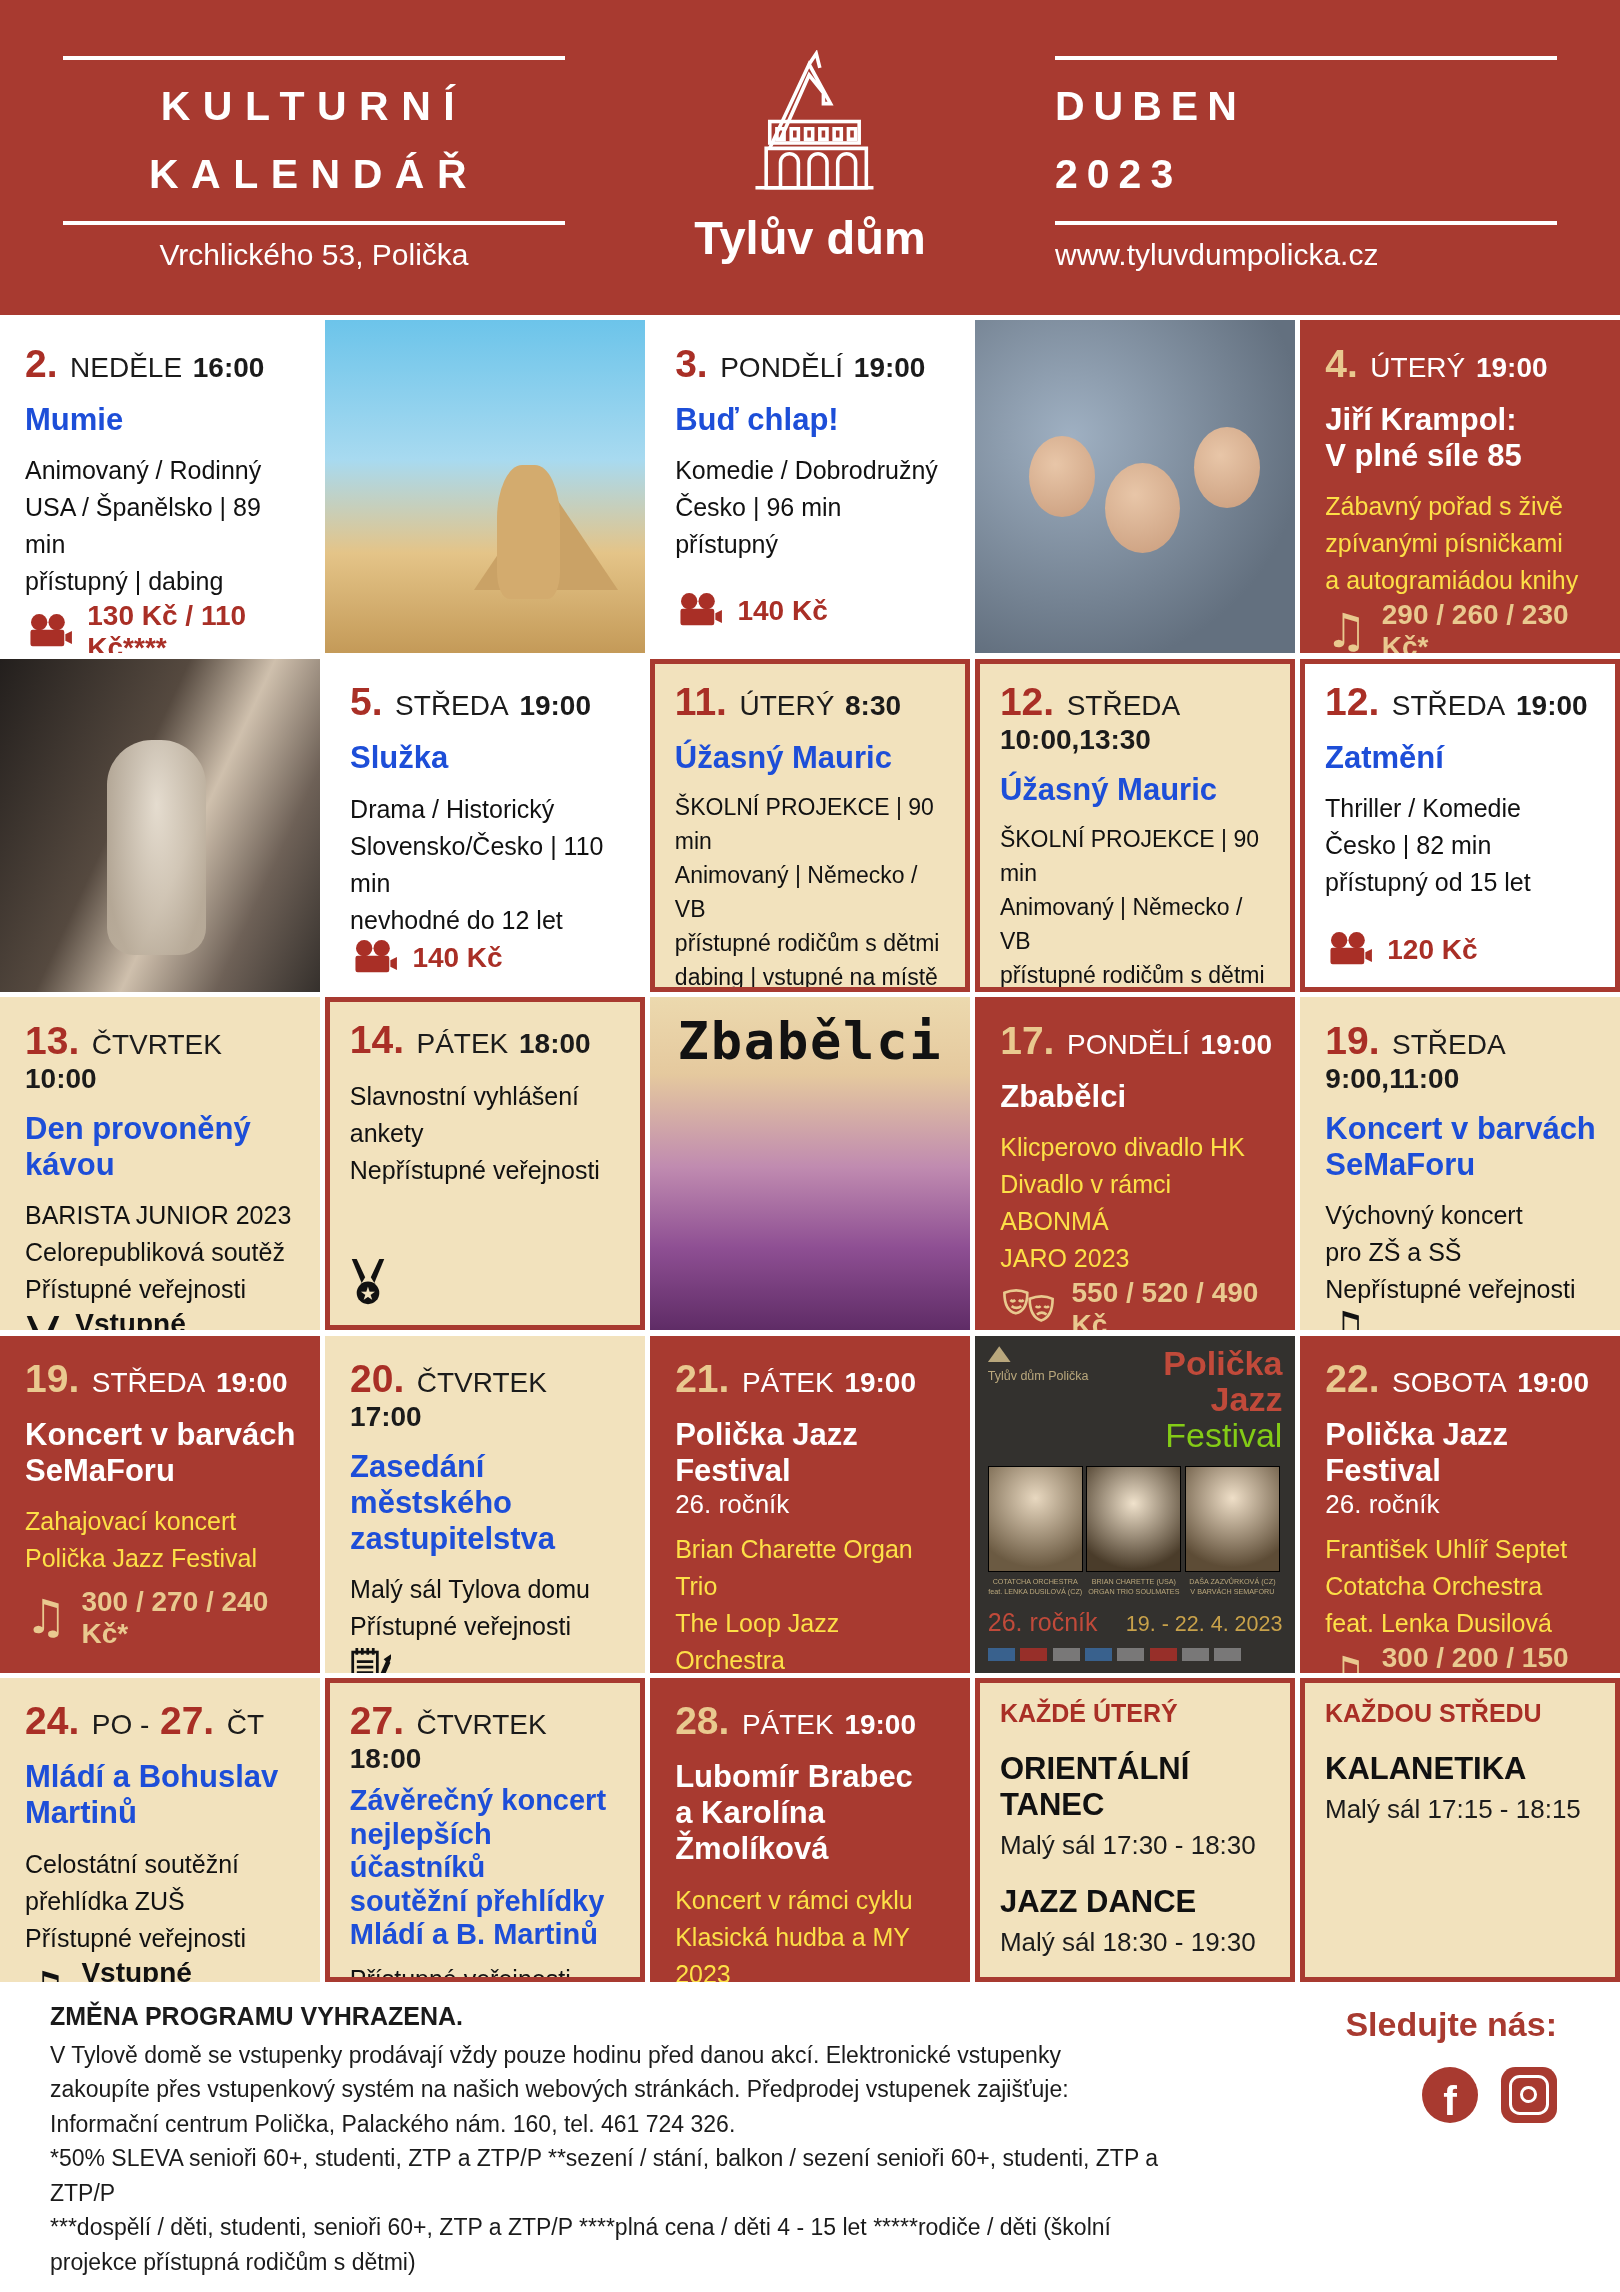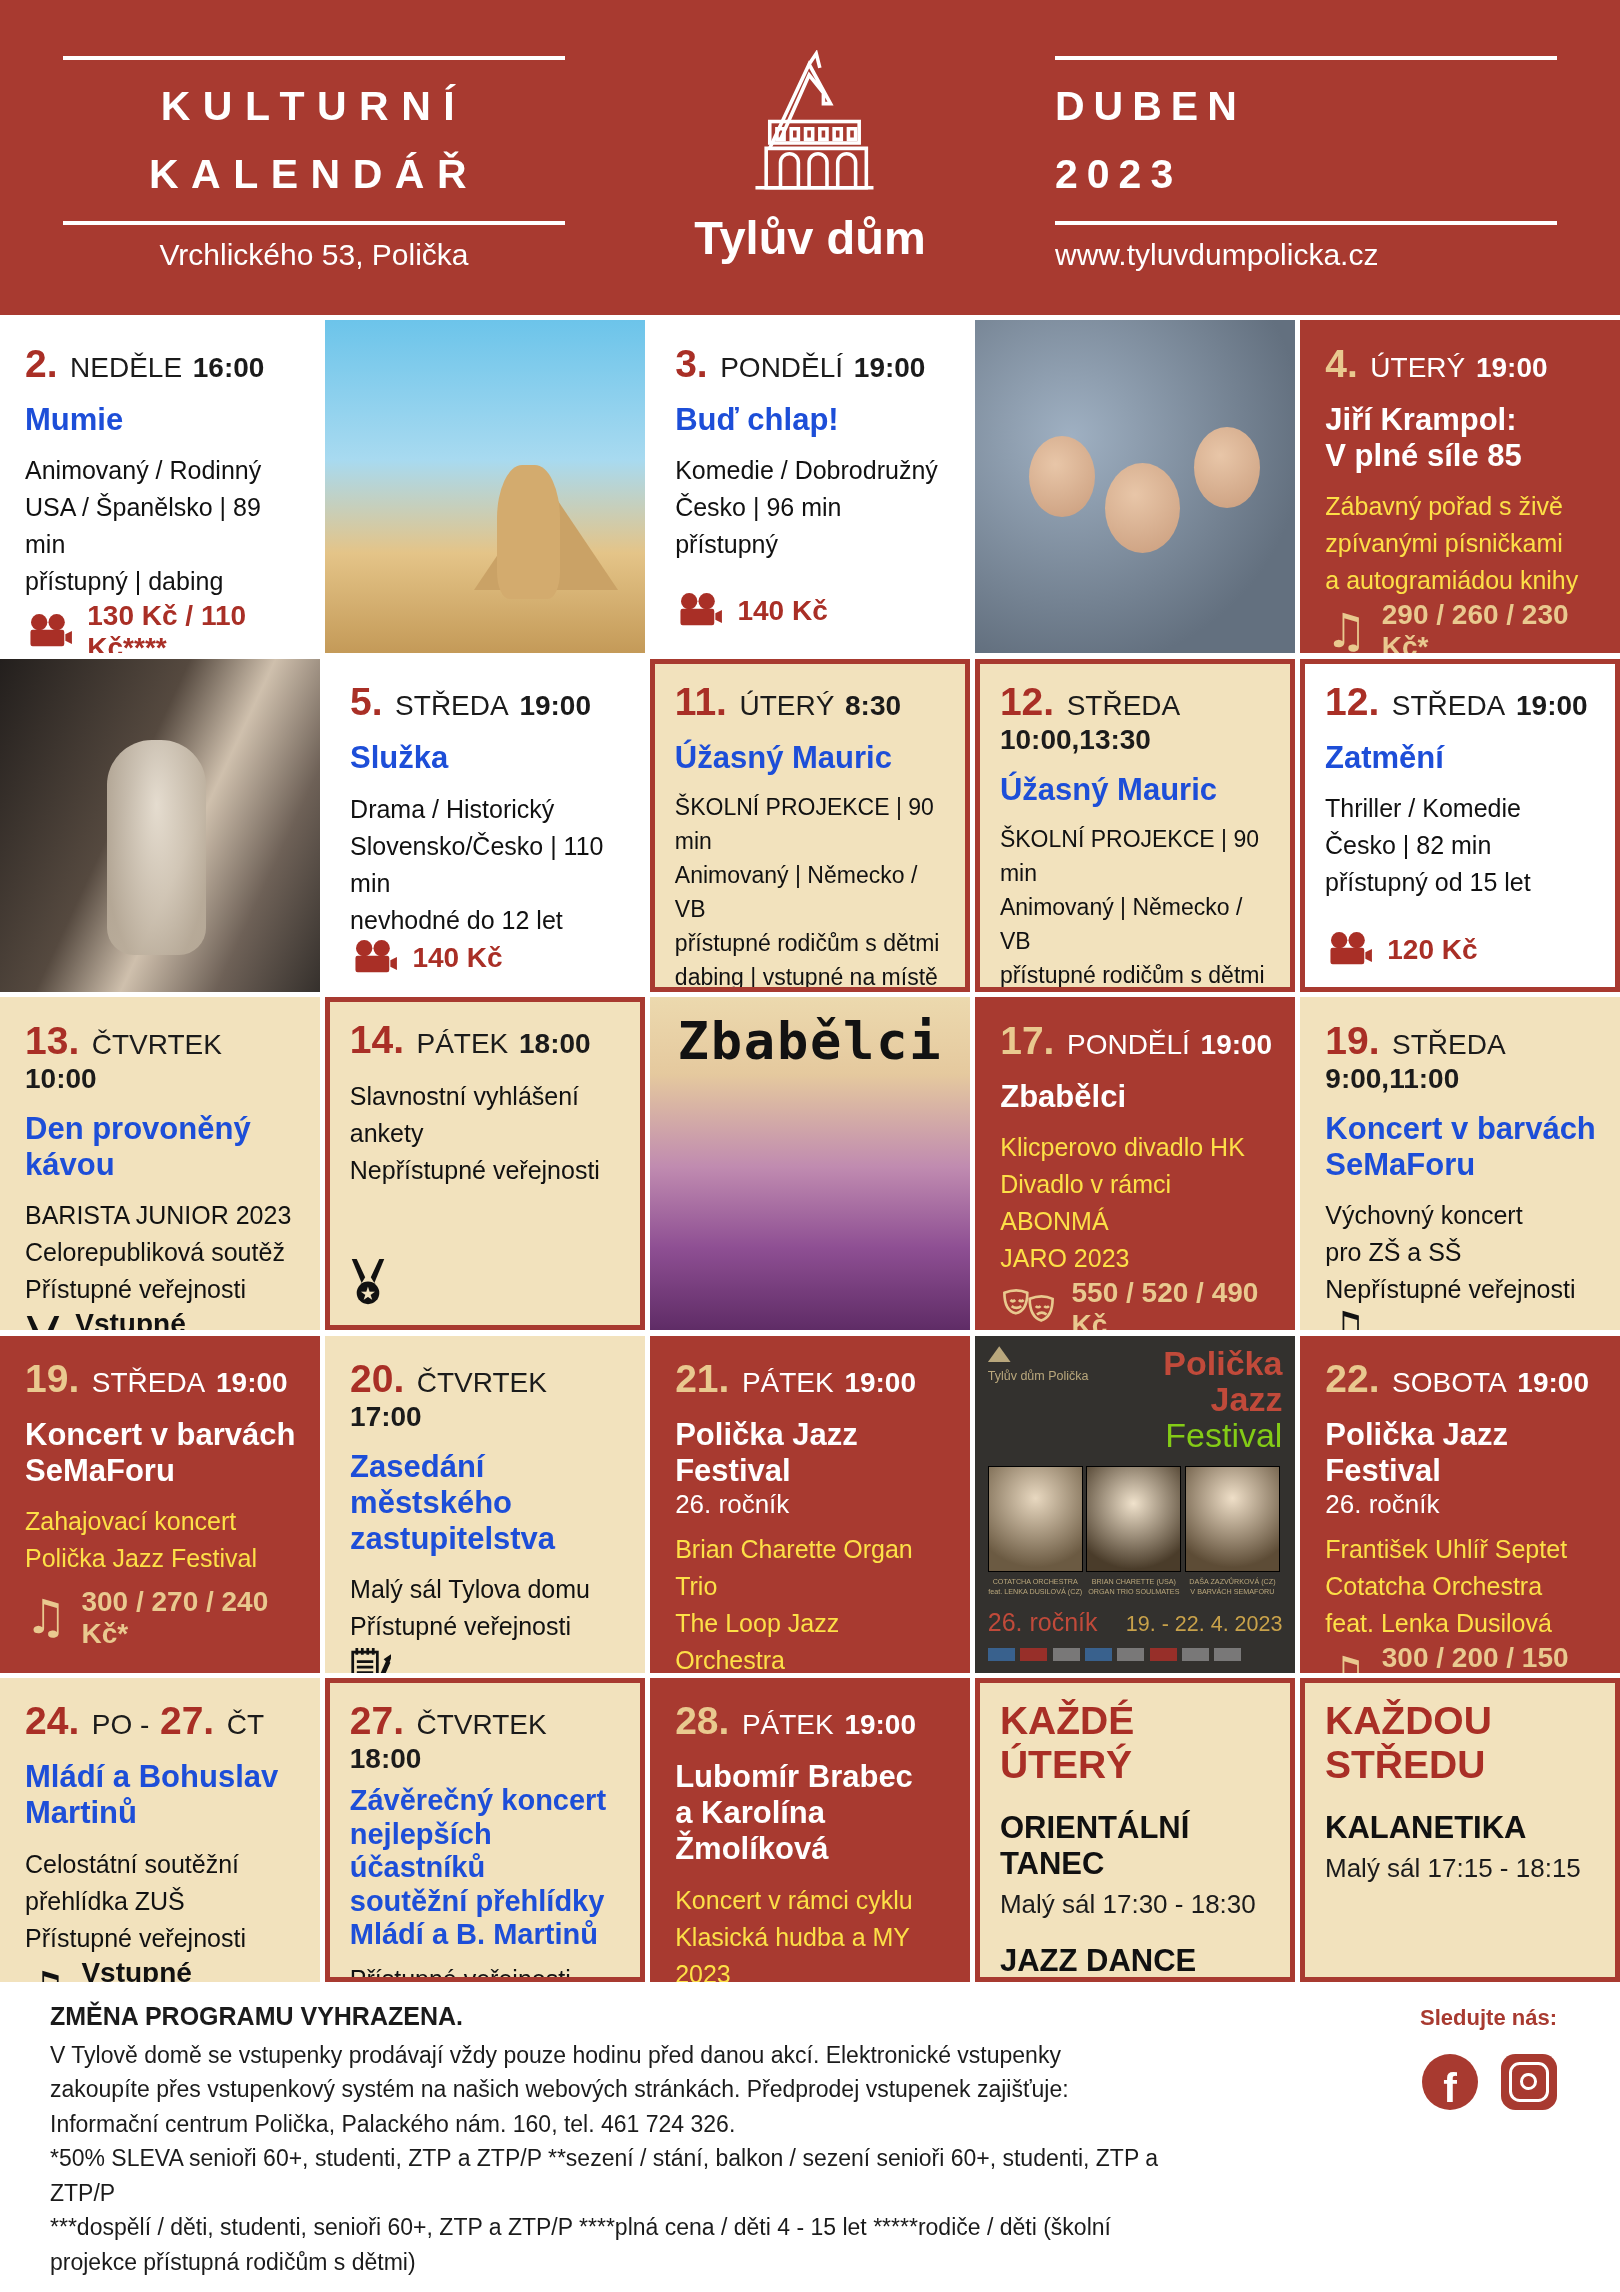--- a/index.html
+++ b/index.html
@@ -40,21 +40,21 @@
   .price.black { color:#111; }
   .red .price { color:#e9c98f; }
   .icon { flex:0 0 auto; display:inline-flex; align-items:flex-end; }
   .cam svg { width:48px; height:38px; }
   .note { font-size:47px; line-height:0.9; font-family:"DejaVu Sans",sans-serif; }
   .medal svg { width:36px; height:48px; }
   .masks svg { width:57px; height:41px; }
   .pad svg { width:41px; height:47px; }
 
   
-  .wk-head { color:#a92f26; font-weight:800; font-size:39px; margin-bottom:23px; }
+  .wk-head { color:#a92f26; font-weight:800; font-size:25px; margin-bottom:23px; }
   .wk-name { font-size:31px; font-weight:800; color:#111; margin-bottom:7.2px; }
   .wk-time { font-size:26px; margin-bottom:23px; }
 
   
   .imgcell { padding:0; }
   .img-mumie { background:linear-gradient(180deg,#6cc4ea 0%,#a8daf0 42%,#e4c488 70%,#c49a58 100%); position:relative; }
   .img-mumie .pyr { position:absolute; bottom:63px; right:27px; width:0; height:0; border-left:72px solid transparent; border-right:72px solid transparent; border-bottom:107px solid #caa266; }
   .img-mumie .sph { position:absolute; bottom:54px; right:85px; width:63px; height:134px; background:#d3ab6e; border-radius:40% 40% 20% 20%; }
   .img-krampol { background:radial-gradient(circle at 30% 35%,#9fb0c2,#63707f 75%); position:relative; }
   .img-krampol i { position:absolute; width:66px; height:81px; border-radius:50%; background:radial-gradient(circle at 40% 35%,#e8c6a8,#c99c7c); }
@@ -84,21 +84,21 @@
   .jazz-sponsors { display:flex; gap:5.4px; margin-top:10.7px; }
   .jazz-sponsors i { width:27px; height:12.5px; background:#8b8b8b; opacity:.8; }
   .jazz-sponsors i:nth-child(1){background:#3b6ea5;} .jazz-sponsors i:nth-child(2){background:#b03028;}
   .jazz-sponsors i:nth-child(4){background:#3b6ea5;} .jazz-sponsors i:nth-child(6){background:#b03028;}
 
   
   .footer { background:#fff; padding:19.7px 50px 0 50px; position:relative; height:303px; }
   .notice { font-size:25px; font-weight:800; margin-bottom:7.2px; }
   .fineprint { width:1111px; font-size:23px; line-height:1.5; }
   .follow { position:absolute; right:63px; top:23px; text-align:right; }
-  .follow-label { color:#a83a30; font-size:22px; font-weight:800; margin-bottom:23px; }
+  .follow-label { color:#a83a30; font-size:34px; font-weight:800; margin-bottom:23px; }
   .socials { display:flex; gap:23px; justify-content:flex-end; }
   .fb { width:56px; height:56px; border-radius:50%; background:#a83a30; color:#fff; font-size:41px; font-weight:800; display:flex; align-items:flex-end; justify-content:center; line-height:1.05; }
   .ig { width:56px; height:56px; border-radius:14.3px; background:#a83a30; position:relative; }
   .ig::before { content:""; position:absolute; inset:8px; border:3.6px solid #fff; border-radius:10.7px; }
   .ig::after { content:""; position:absolute; left:19px; top:19px; width:10.7px; height:10.7px; border:3.6px solid #fff; border-radius:50%; }
 
   svg .fillc { fill:currentColor; }
 </style>
 </head>
 <body>

